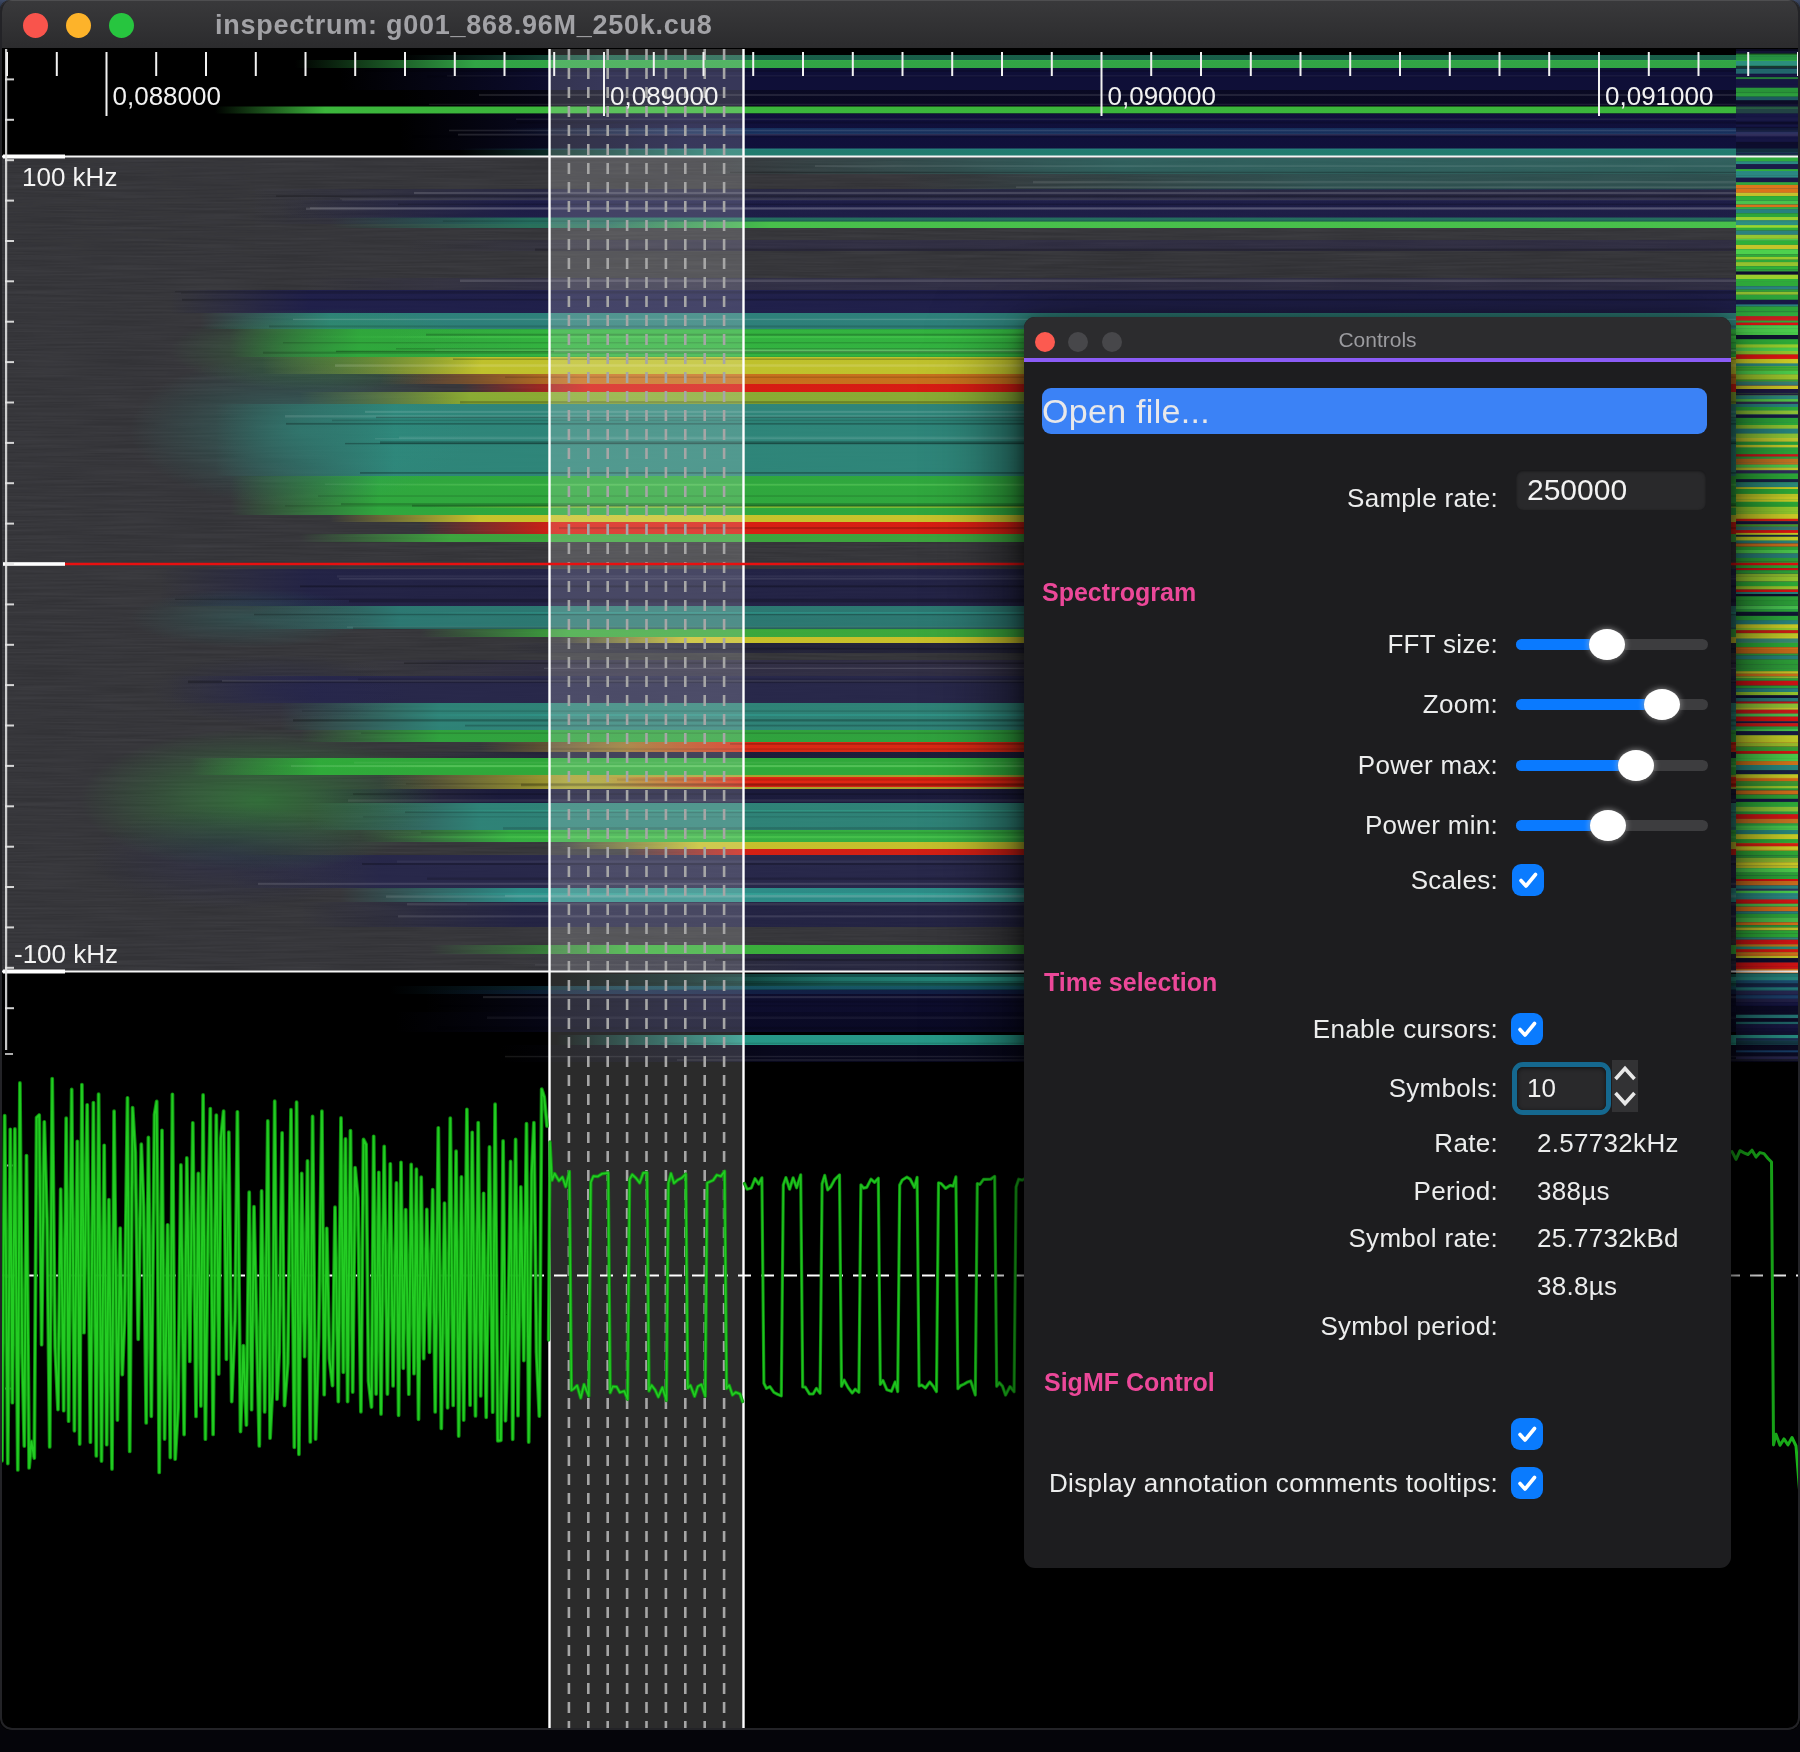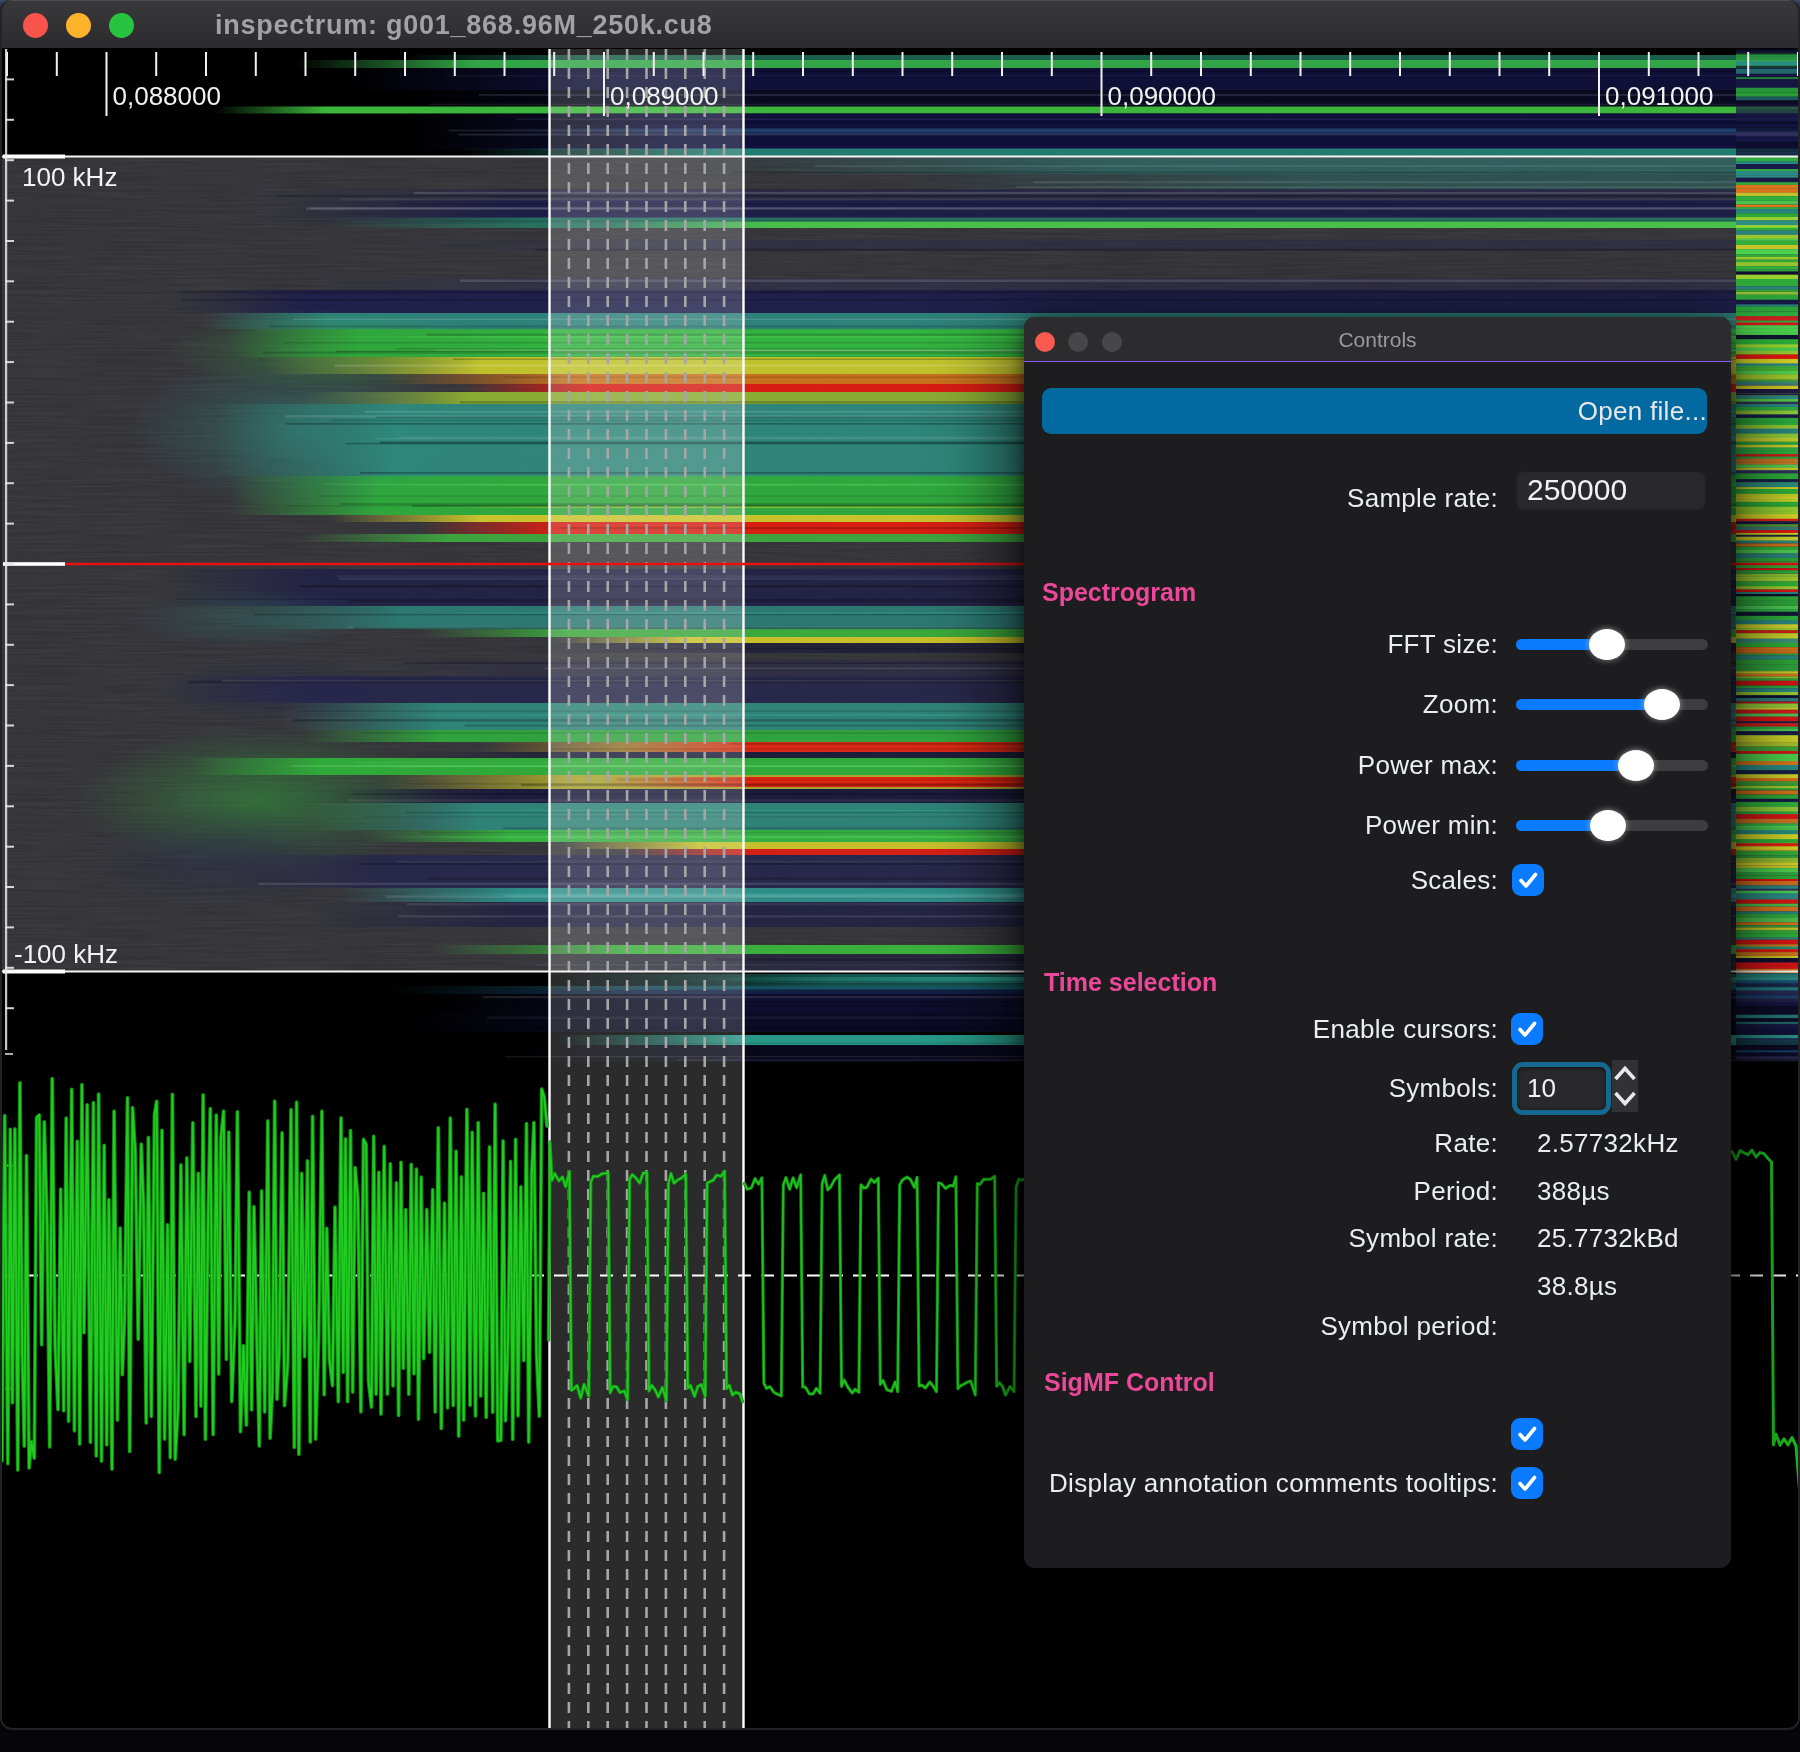--- a/index.html
+++ b/index.html
@@ -11,26 +11,26 @@
   background:linear-gradient(#39393b, #2b2b2d); border-top:1px solid #4e4e50; border-bottom:1px solid #000; }
 #tbar .b { position:absolute; top:12px; width:25px; height:25px; border-radius:50%; }
 #title { position:absolute; left:171px; top:0; line-height:49px; font-size:27px;
   font-weight:bold; color:#a2a2a6; letter-spacing:0.75px;margin-left:44px; }
 text.rl { font:26px "Liberation Sans"; fill:#f2f2f2; }
 text.fl { font:26px "Liberation Sans"; fill:#f4f4f4; }
 #cwin { position:absolute; left:1024px; top:317px; width:707px; height:1251px;
   background:#1d1d1f; border-radius:11px; overflow:hidden;
   box-shadow:0 30px 80px 12px rgba(0,0,0,0.72), 0 4px 18px rgba(0,0,0,0.5); }
 .cw-tb { position:absolute; left:0; top:0; width:100%; height:45px;
-  background:#2c2c2e; border-bottom:1px solid #8b5cf6; }
+  background:#2c2c2e; border-bottom:4px solid #8b5cf6; }
 .cw-title { text-align:center; line-height:45px; color:#9b9b9f; font-size:21px; }
 .lt { position:absolute; top:15px; left:11px; width:20px; height:20px; border-radius:50%; background:#47474a; }
 .lt.r { background:#fc5a50; }
-.btn { position:absolute; background:#0369a1; border-radius:9px; color:#e8e8ea;
-  font-size:26px; letter-spacing:0.3px; text-align:right; }
+.btn { position:absolute; background:#3b82f6; border-radius:9px; color:#e8e8ea;
+  font-size:34px; letter-spacing:0.3px; text-align:left; }
 .lbl { position:absolute; left:0; width:474px; height:40px; line-height:40px;
   text-align:right; color:#eceded; font-size:26px; letter-spacing:0.3px; }
 .val { position:absolute; left:492px; height:40px; line-height:40px; color:#eceded; font-size:26px; letter-spacing:0.3px;margin-left:21px; }
 .field { position:absolute; background:#29292b; border-radius:7px; color:#f2f2f2;
   font-size:30px; padding-left:11px; box-shadow:inset 0 1px 3px rgba(0,0,0,0.5); }
 .hdr { position:absolute; color:#ec4899; font-size:25px; font-weight:bold; }
 .trk { position:absolute; width:192px; height:11px; border-radius:5.5px; background:#3d3d3f; }
 .trkf { position:absolute; height:11px; border-radius:5.5px; background:#0a7aff; }
 .thumb { position:absolute; width:36px; height:31px; border-radius:50%; background:#fff;
   box-shadow:0 0 6px rgba(255,255,255,0.55), 0 1px 3px rgba(0,0,0,0.4); }

